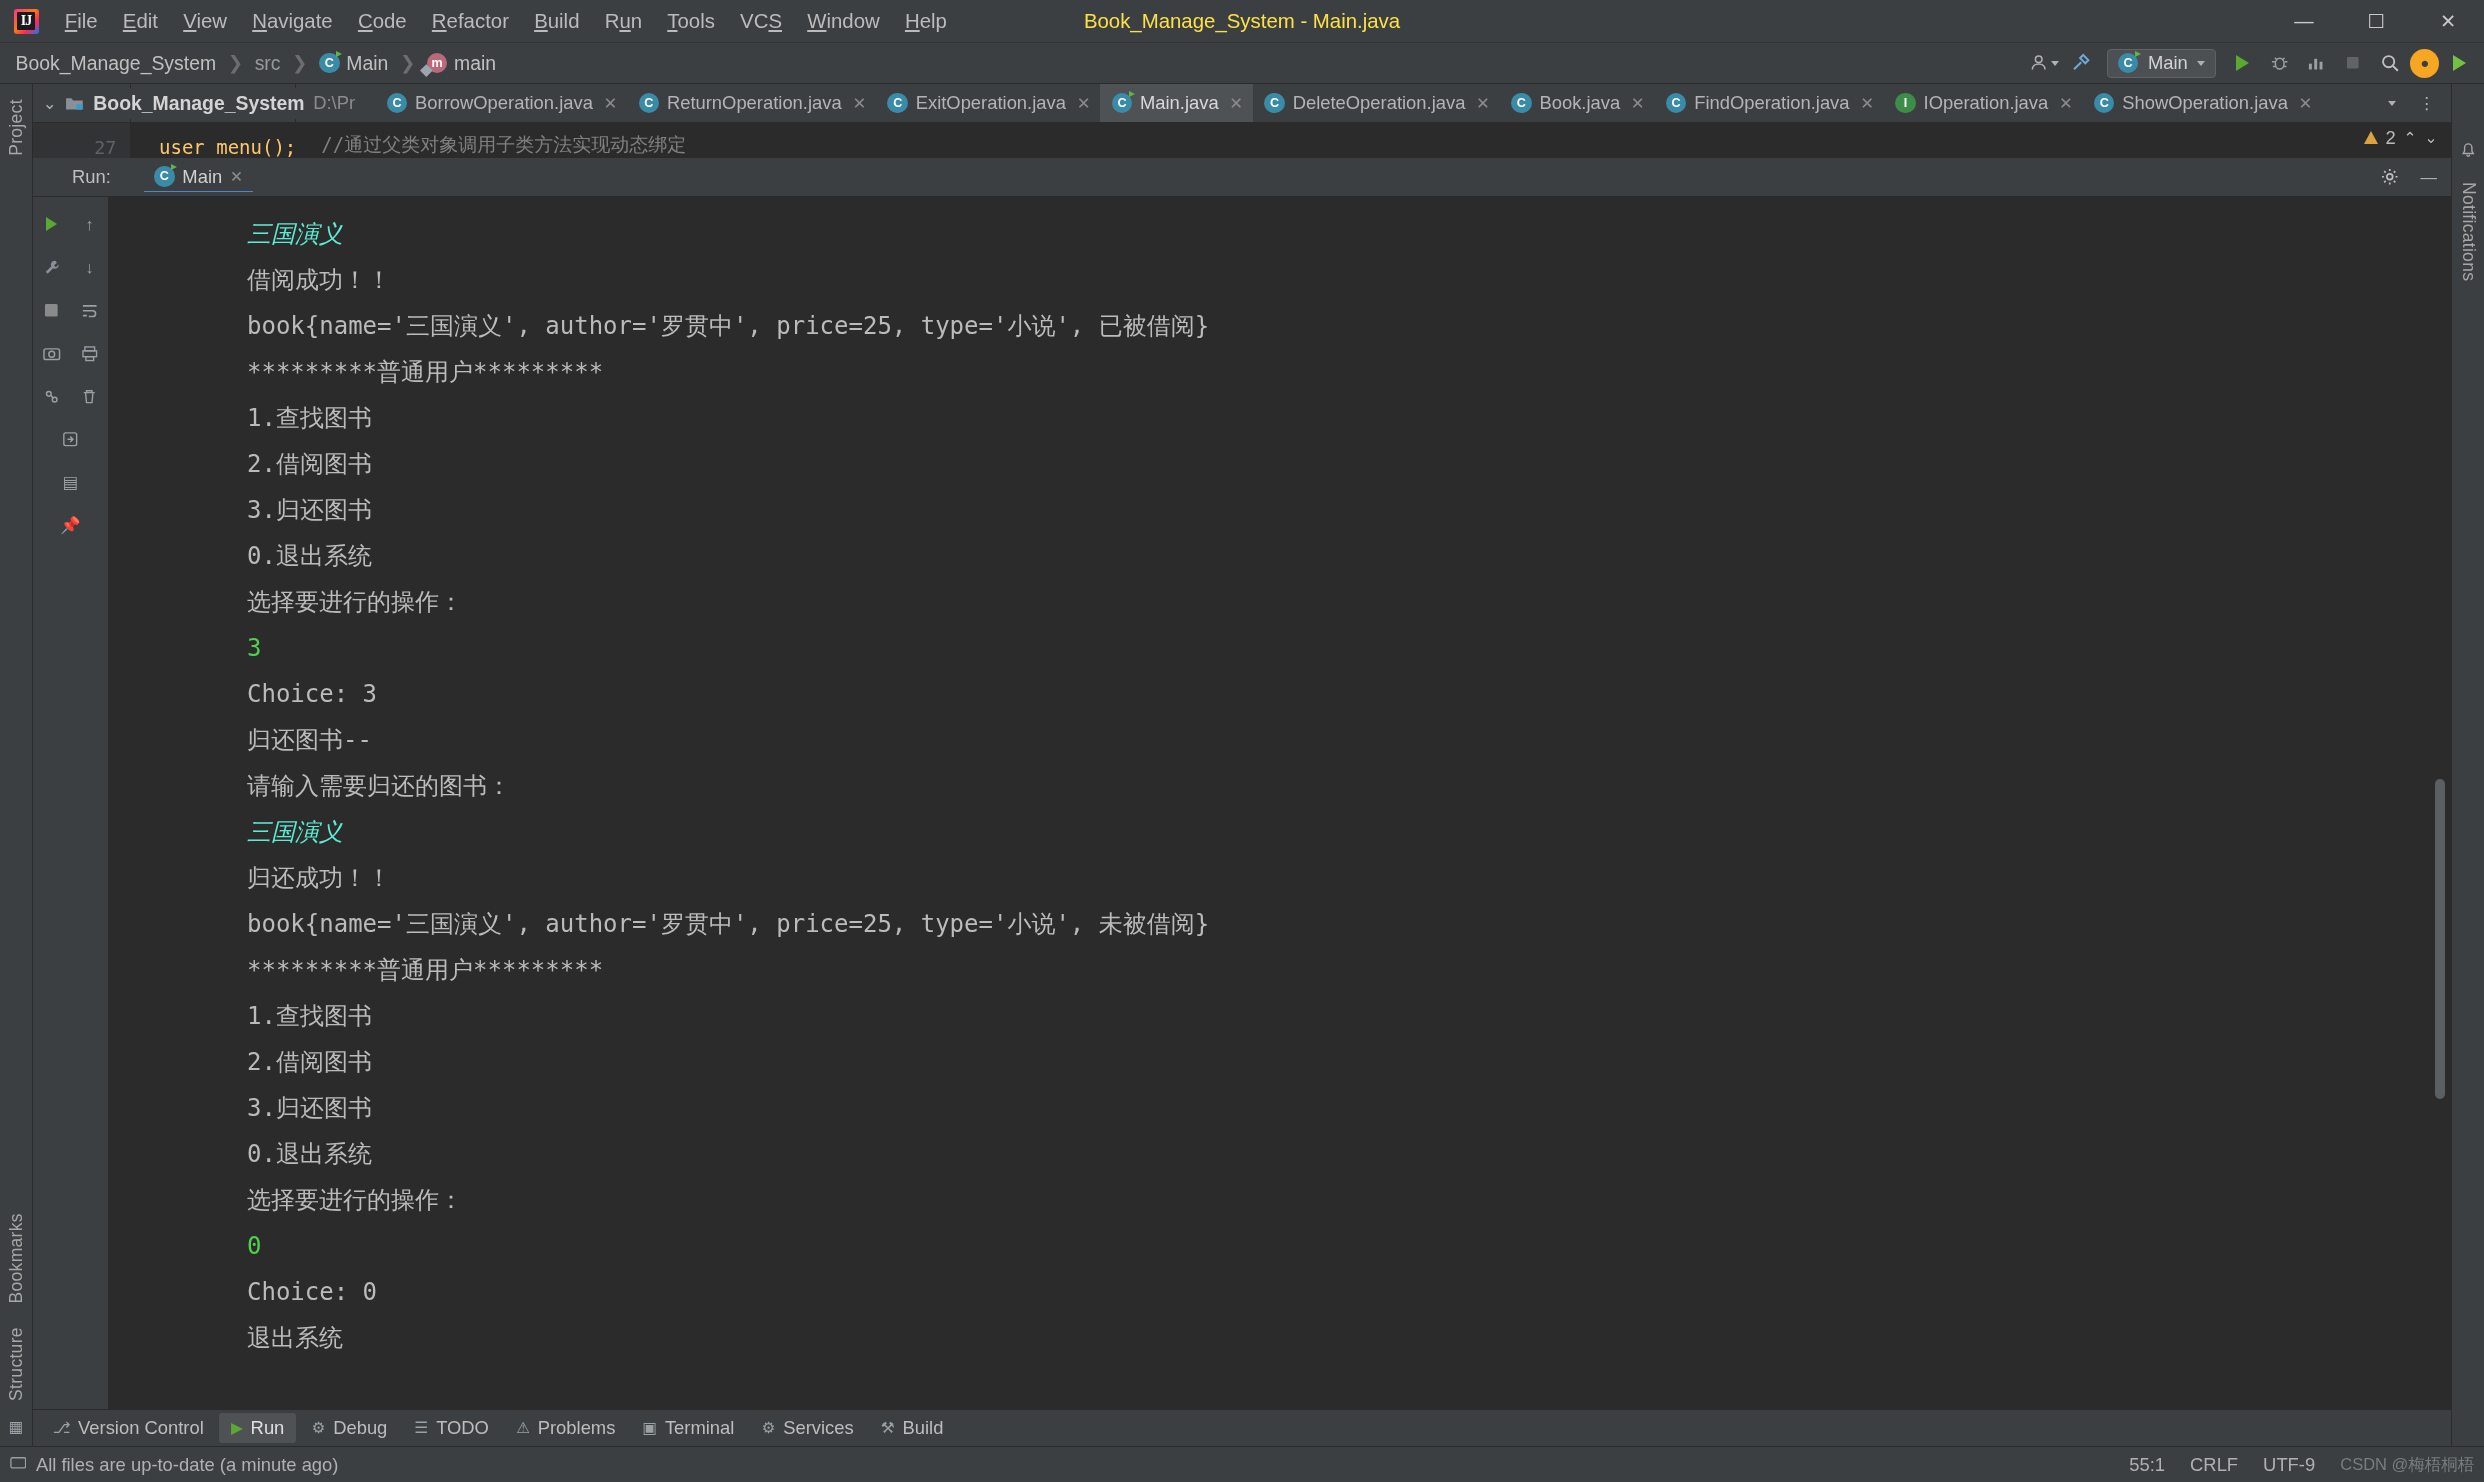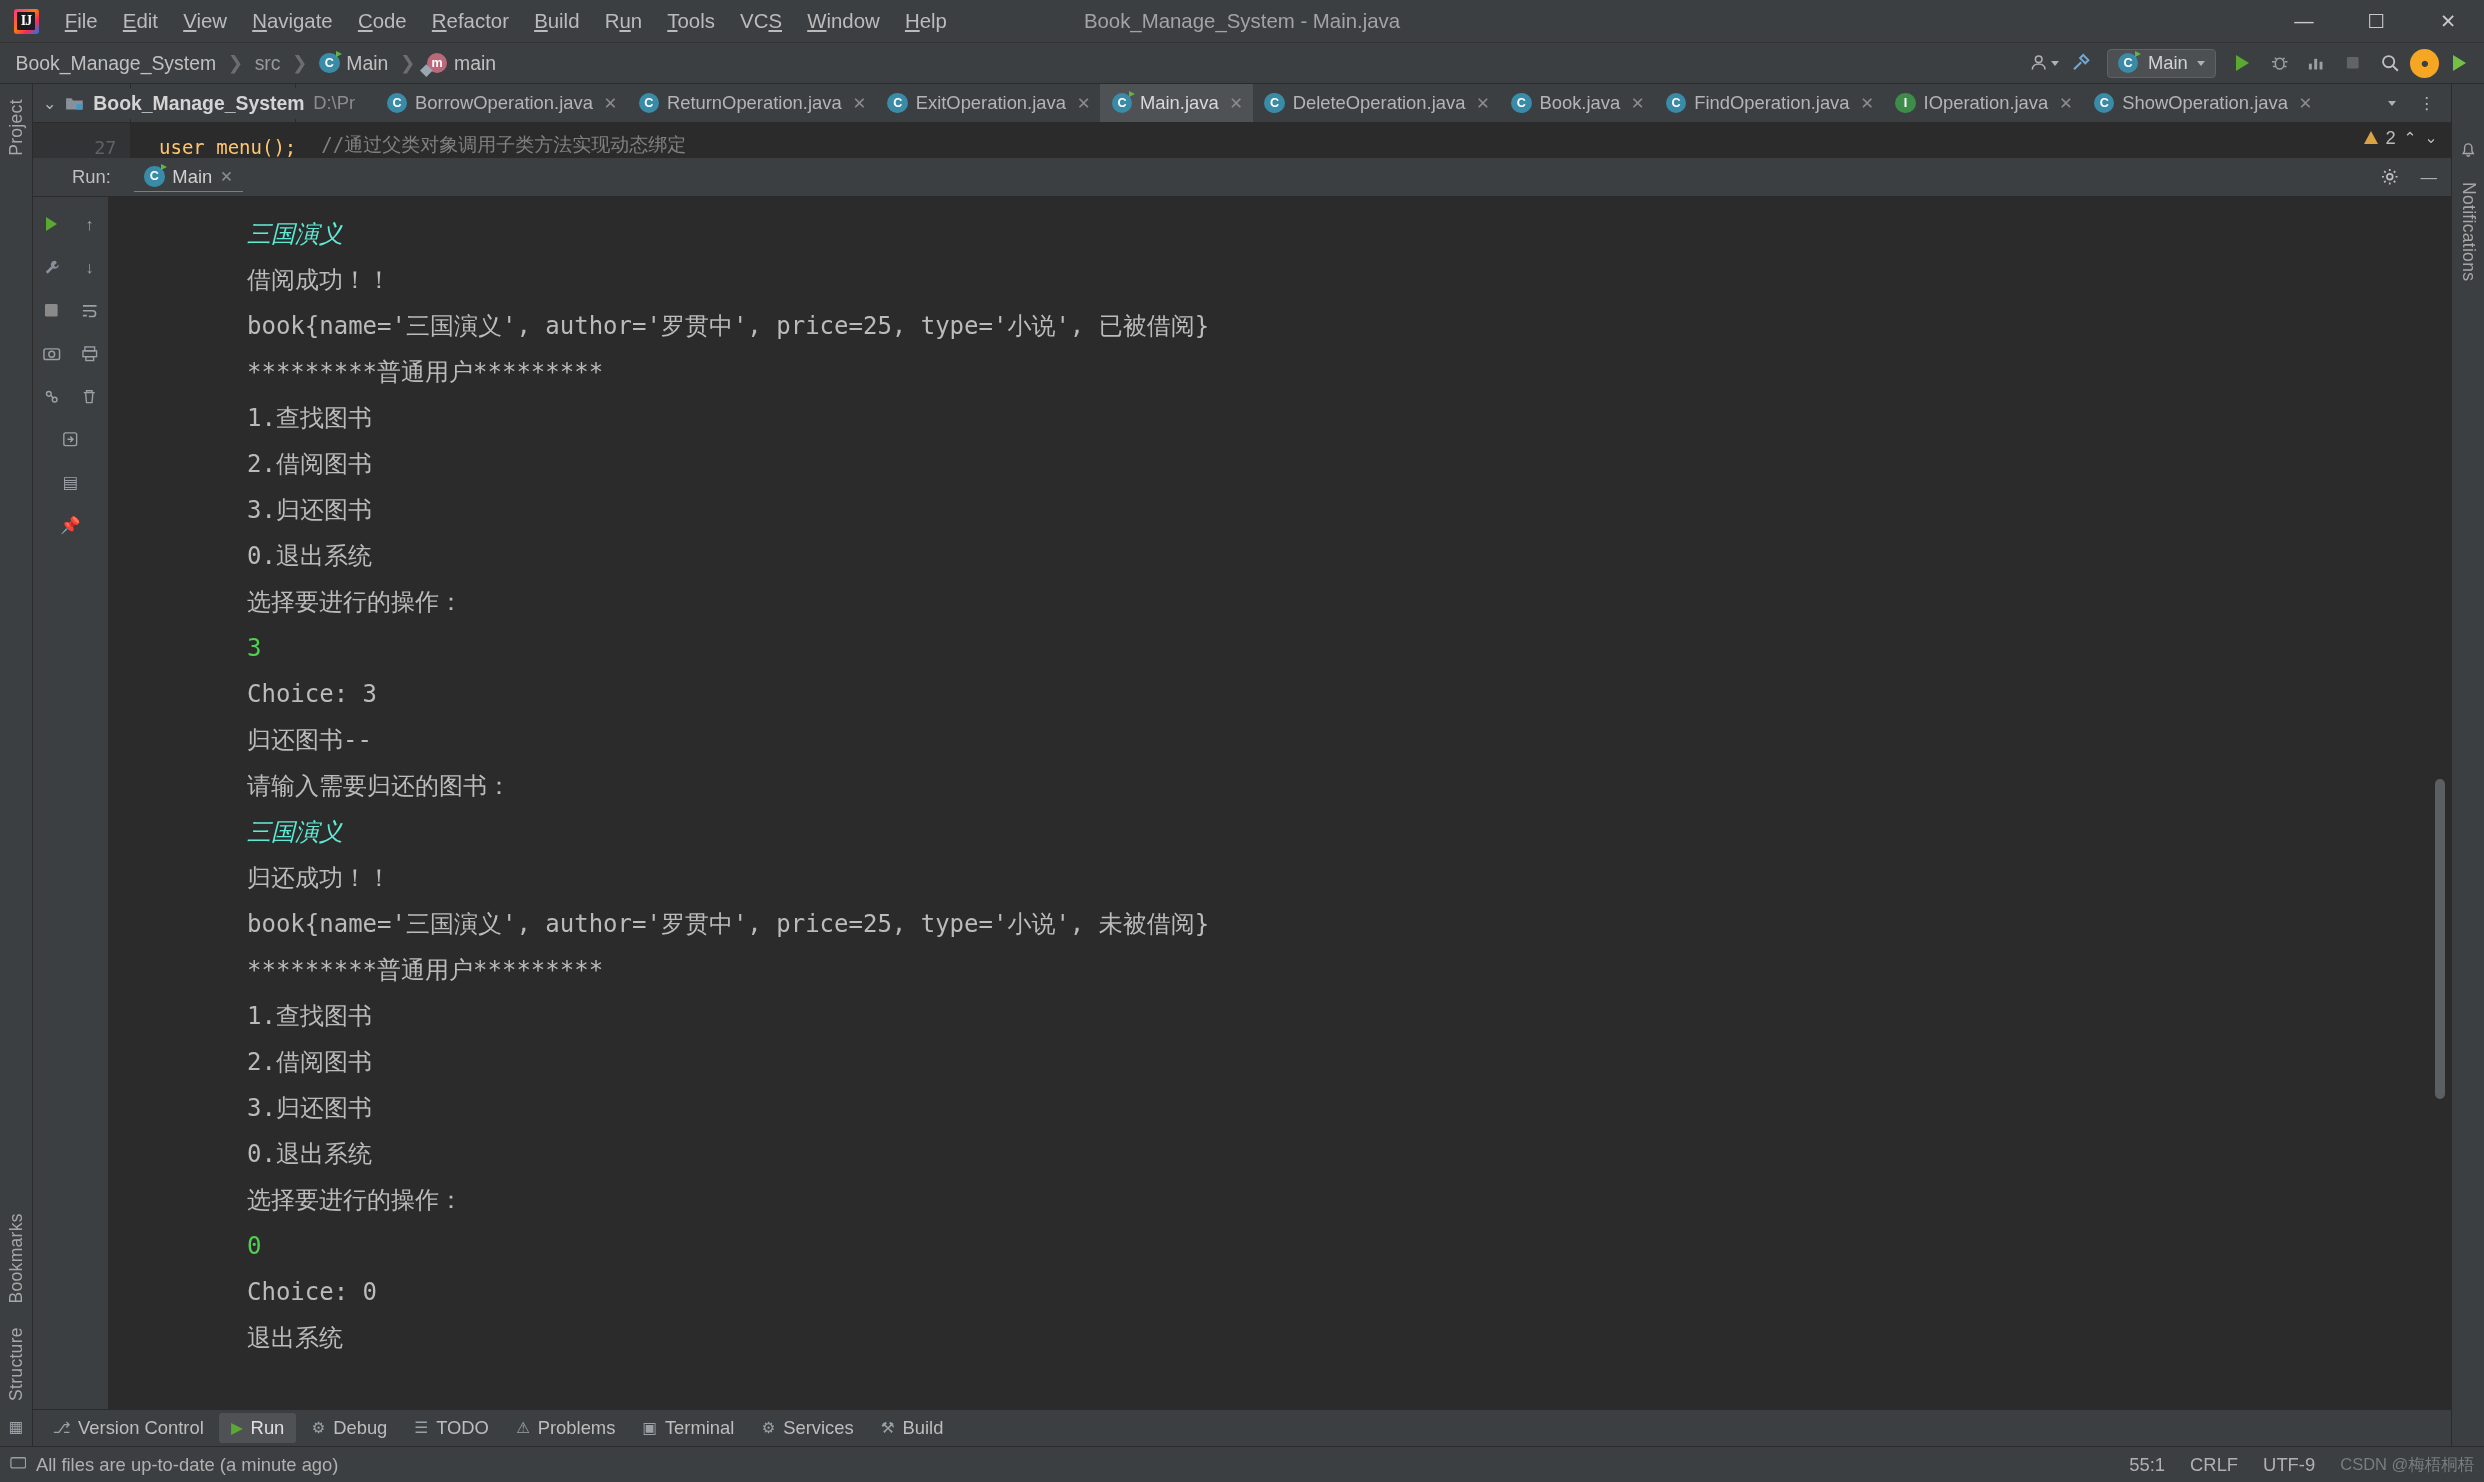--- a/index.html
+++ b/index.html
@@ -35,21 +35,21 @@
     font-family: "Liberation Serif", serif;
   }
   .menu { display: flex; align-items: center; }
   .menu-item {
     padding: 3.9px 12.6px; font-size: 20.4px; color: #bbbbbb;
     cursor: default; line-height: 1.2;
   }
   .menu-item .u { text-decoration: underline; }
   .win-title {
     position: absolute; left: 0; right: 0; text-align: center;
-    font-size: 20.4px; color: #a3a3a3; pointer-events: none;
+    font-size: 20.4px; color: #fde047; pointer-events: none;
   }
   .win-ctrls {
     margin-left: auto; display: flex; align-items: center;
     height: 100%; position: relative; z-index: 3;
   }
   .win-btn {
     width: 72px; height: 43px; display: flex;
     align-items: center; justify-content: center;
     font-size: 19.4px; color: #c8c8c8;
   }
@@ -186,21 +186,21 @@
     width: 0; height: 0; border-left: 7.8px solid transparent;
     border-right: 7.8px solid transparent; border-bottom: 13.6px solid #d9a343;
   }
 
   
   .runpanel { flex: 1; display: flex; flex-direction: column; min-height: 0;
               background: #2b2b2b; }
   .run-header {
     height: 39px; min-height: 39px; background: #3c3f41;
     display: flex; align-items: center; padding: 0 5.8px 0 39px;
-    border-bottom: 1px solid #2b2b2b; gap: 10px;
+    border-bottom: 1px solid #2b2b2b; gap: 20px;
   }
   .run-label { font-size: 18.4px; color: #bfbfbf; margin-right: 13.6px; }
   .run-tab {
     display: flex; align-items: center; gap: 7.8px;
     padding: 3.9px 9.7px; font-size: 18.4px; color: #d0d0d0;
     border-bottom: 1.9px solid #4a88c7;
   }
   .run-tab .x { color: #8b8b8b; font-size: 15.5px; }
   .run-header-right { margin-left: auto; display: flex; align-items: center; gap: 5.8px; }
 

